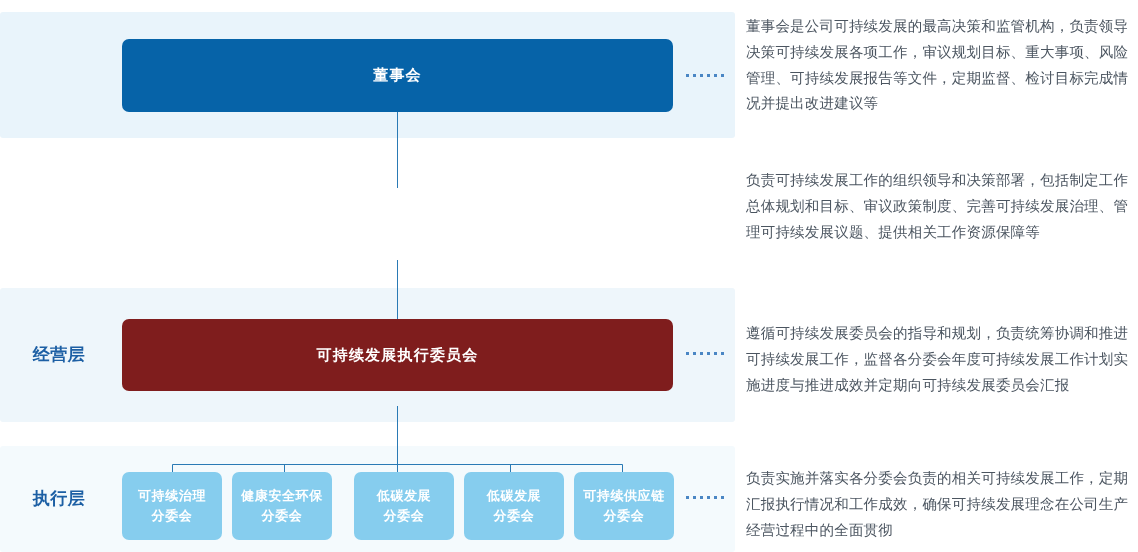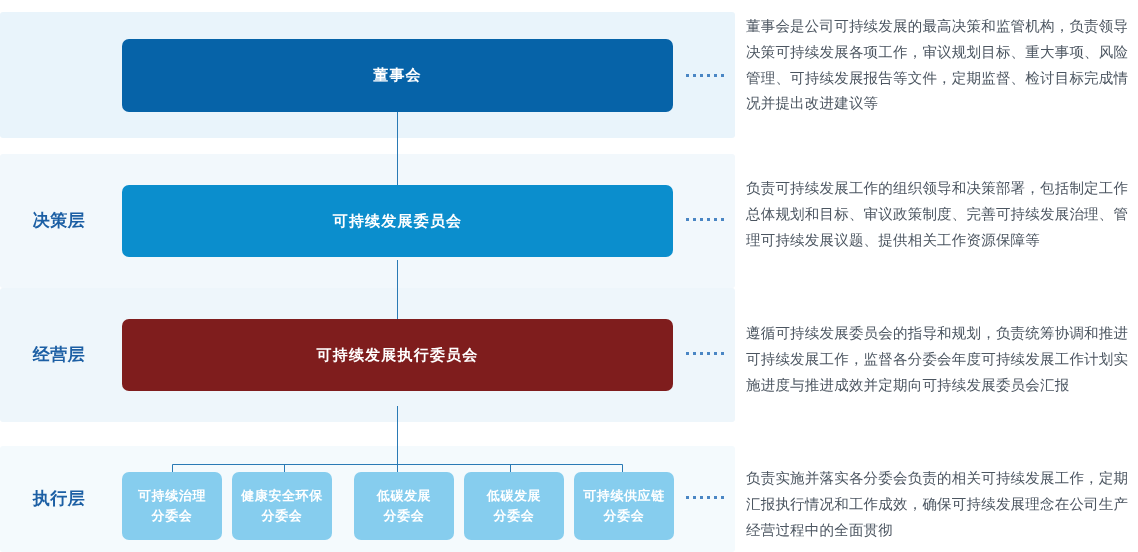--- a/index.html
+++ b/index.html
@@ -149,21 +149,21 @@
     position: absolute;
     left: 746px;
     width: 385px;
     font-size: 14.5px;
     line-height: 1.78;
     color: #4b5560;
     letter-spacing: 0.2px;
     z-index: 2;
   }
   .desc-1 { top: 14px; }
-  .desc-2 { top: 176px; }
+  .desc-2 { top: 168px; }
   .desc-3 { top: 321px; }
   .desc-4 { top: 466px; }
 </style>
 </head>
 <body>
 
 <div id="chart">
 
   <div class="row row-1">
     <div class="row-band" style="background:#e9f4fb;"></div>
@@ -176,38 +176,20 @@
     <div class="leader" style="left:686px; top:62px;">
       <span class="dot"></span>
       <span class="dot"></span>
       <span class="dot"></span>
       <span class="dot"></span>
       <span class="dot"></span>
       <span class="dot"></span>
     </div>
   </div>
 
-  <div class="row row-2">
-    <div class="row-band" style="background:#f2f8fc;"></div>
-
-    <div class="stage-label">决策层</div>
-
-    <div class="box-area" style="left:122px;">
-      <div class="org-box box-l2" style="background:#0b8ecd;">可持续发展委员会</div>
-    </div>
-
-    <div class="leader" style="left:686px; top:64px;">
-      <span class="dot"></span>
-      <span class="dot"></span>
-      <span class="dot"></span>
-      <span class="dot"></span>
-      <span class="dot"></span>
-      <span class="dot"></span>
-    </div>
-  </div>
 
   <div class="row row-3">
     <div class="row-band" style="background:#eef6fb;"></div>
 
     <div class="stage-label">经营层</div>
 
     <div class="box-area" style="left:122px;">
       <div class="org-box box-l3" style="background:#7f1d1d;">可持续发展执行委员会</div>
     </div>
 

